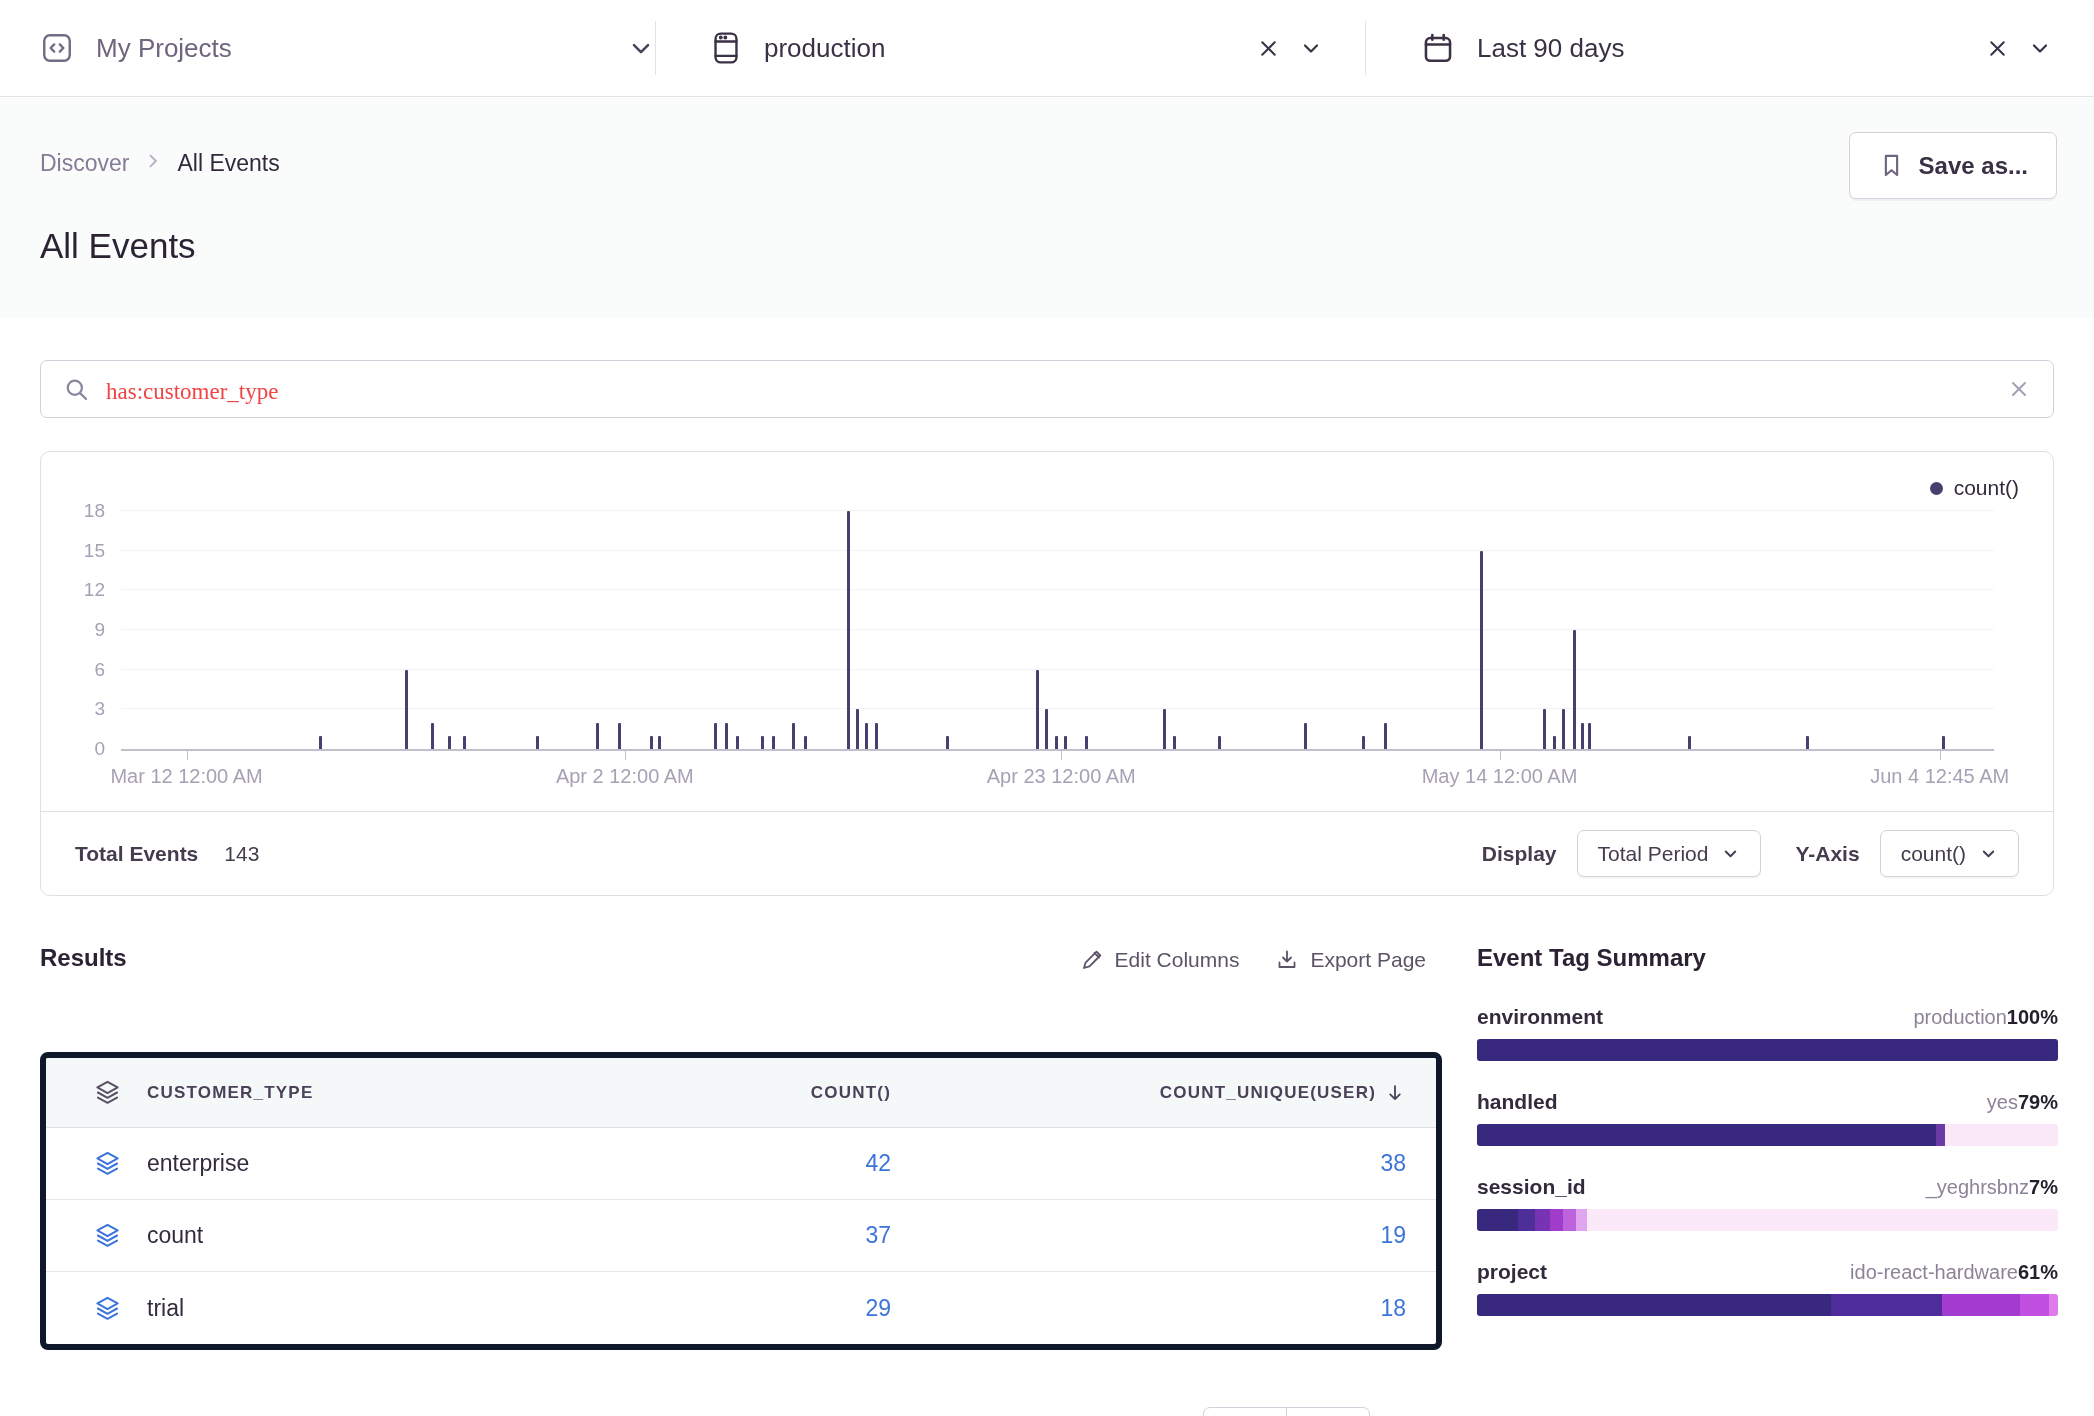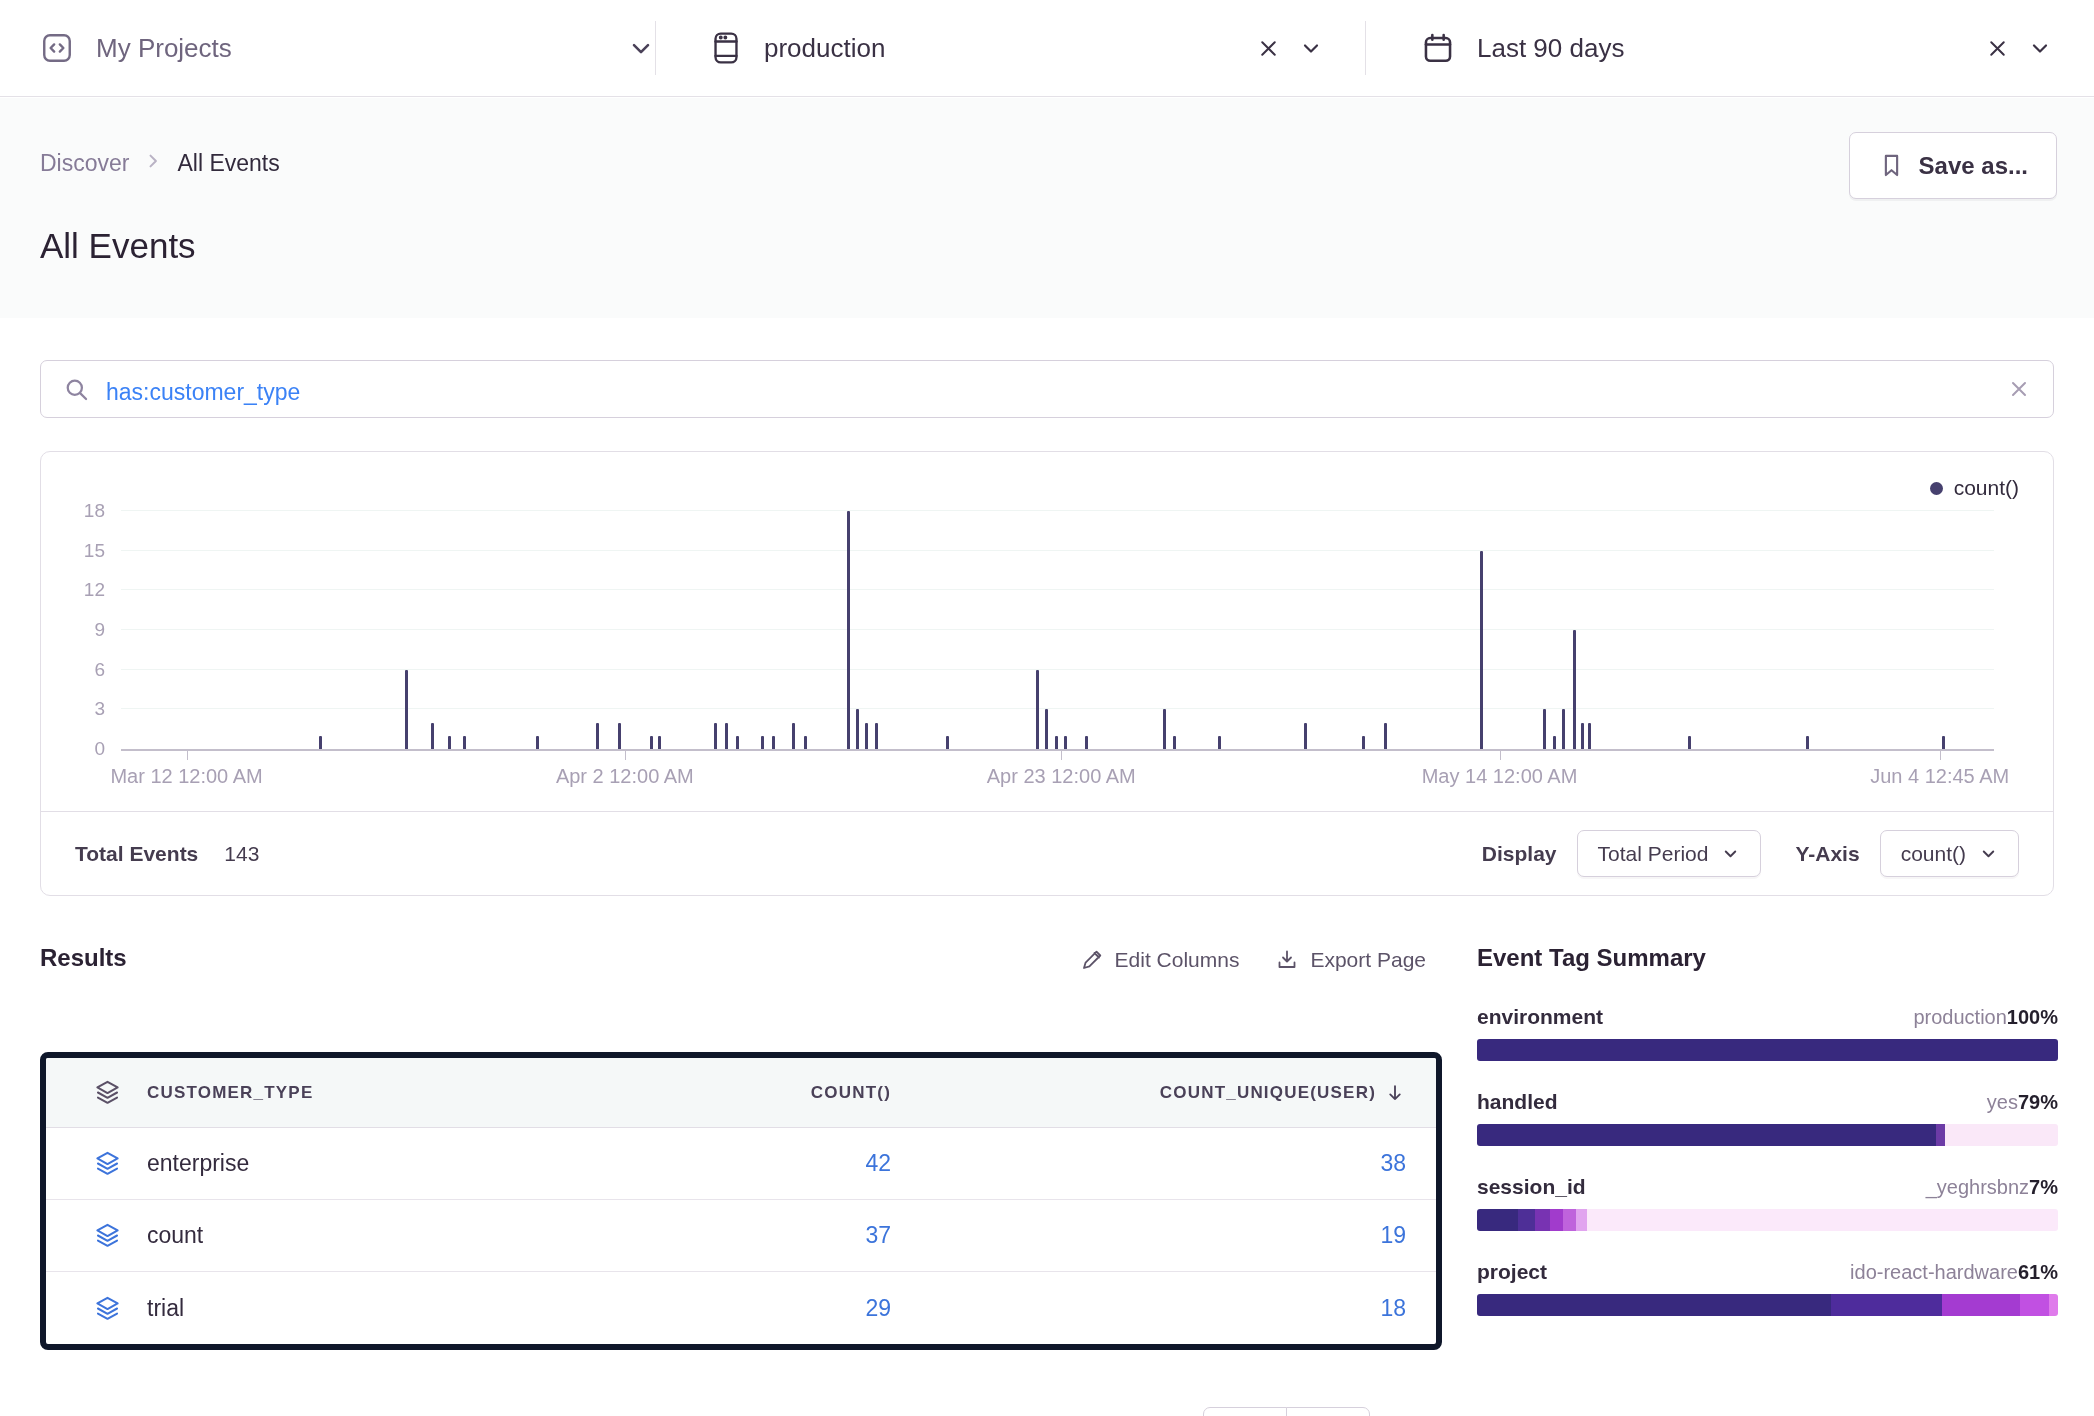--- a/index.html
+++ b/index.html
@@ -29,22 +29,22 @@
   .save-btn { position:absolute; right:37px; top:34px; height:67px; padding:0 28px;
     display:flex; align-items:center; gap:14px; background:#fff; border:1px solid #D6D0DC;
     border-radius:7px; box-shadow:0 2px 0 rgba(43,34,51,0.05); font-size:24px; font-weight:bold;
     color:#3A3144; cursor:pointer; font-family:inherit; }
   .page-title { position:absolute; left:40px; top:128px; font-size:35px; font-weight:500; color:#2B2233; }
 
   
   .searchbar { position:absolute; top:360px; left:40px; width:2014px; height:58px;
     border:1px solid #D6D0DC; border-radius:7px; background:#fff; display:flex;
     align-items:center; padding:0 22px; }
-  .search-text { font-size:23px; color:#3b82f6; margin-left:16px; flex:1; border:none; outline:none;
-    font-family:Liberation Sans, sans-serif; background:transparent;margin-top:6px; }
+  .search-text { font-size:23px; color:#ef4444; margin-left:16px; flex:1; border:none; outline:none;
+    font-family:Liberation Serif, serif; background:transparent;margin-top:6px; }
 
   
   .chart-card { position:absolute; top:451px; left:40px; width:2014px; height:445px;
     border:1px solid #E2DEE6; border-radius:10px; background:#fff; }
   .legend { position:absolute; top:24px; right:34px; display:flex; align-items:center; gap:11px; }
   .legend-dot { width:13px; height:13px; border-radius:50%; }
   .legend-label { font-size:21px; color:#332B3D; }
   .plot { position:absolute; left:80px; top:59px; width:1873px; height:238px; }
   .plot::after { content:''; position:absolute; left:0; right:0; bottom:-2px; height:2px; background:#C3BECB; }
   .gridline { position:absolute; left:0; right:0; height:1px; background:#EFF5F3; }

